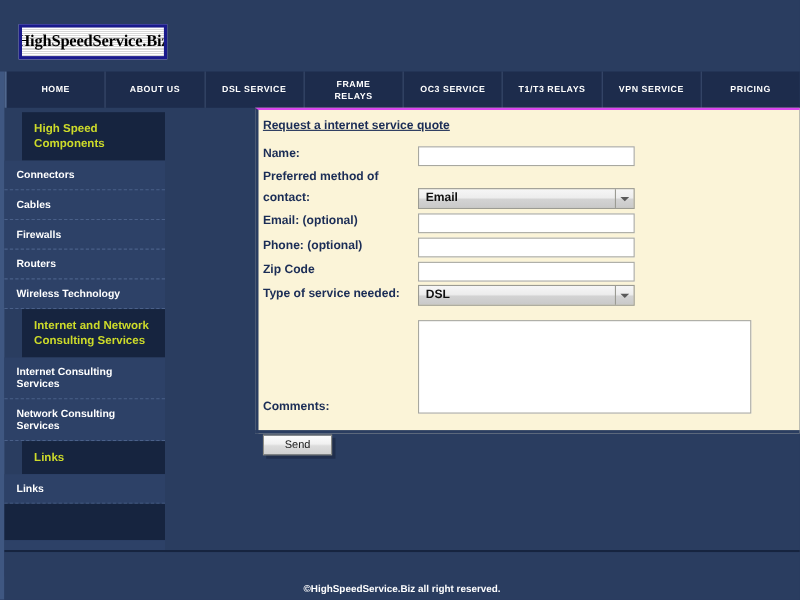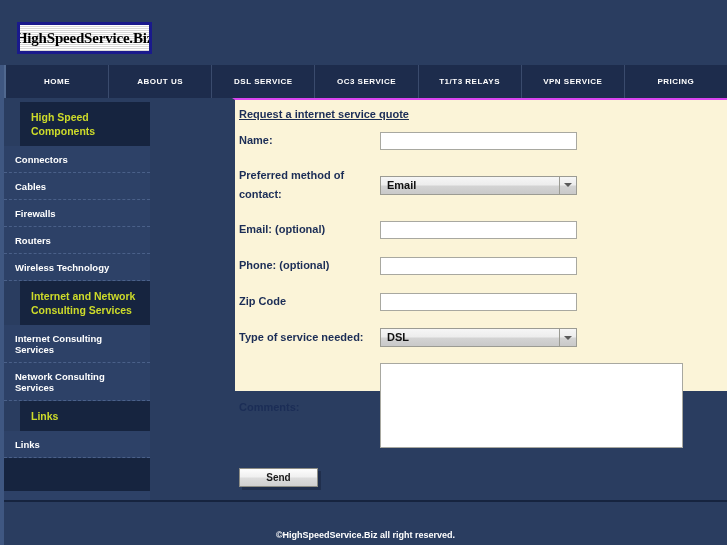--- a/index.html
+++ b/index.html
@@ -119,22 +119,22 @@
   }
   #content-title {
     color: #1b2d56;
     font-size: 11px;
     font-weight: bold;
     text-decoration: underline;
     margin: 2px 0 10px 4px;
   }
   .form-row {
     display: flex;
-    align-items: center;
-    margin-bottom: 15px;
+    align-items: flex-end;
+    margin-bottom: 1px;
   }
   .form-label {
     width: 145px;
     color: #1b2d56;
     font-size: 11px;
     font-weight: bold;
     padding-left: 4px;
     line-height: 21px;
   }
   .form-label.multiline { line-height: 19px; }
@@ -178,27 +178,27 @@
     background: #ffffff;
     font-family: "Liberation Sans", sans-serif;
     font-size: 11px;
     resize: none;
     outline: none;
   }
   #send-wrap {
     margin: 13px 0 0 4px;
   }
   #send-btn {
-    width: 79px; height: 19px;
+    width: 63px; height: 19px;
     border: 1px solid #8d8d85;
     background: linear-gradient(to bottom, #fdfdfd 0%, #f0f0f0 45%, #dcdcdc 55%, #d0d0d0 100%);
     box-shadow: 3px 3px 0 rgba(20,30,55,0.45);
     font-family: "Liberation Sans", sans-serif;
     font-size: 10px;
-    font-weight: bold;
+    font-weight: normal;
     color: #1a1a1a;
     cursor: pointer;
   }
   
   #footer-sep {
     position: absolute; left: 4px; top: 500px;
     width: 723px; height: 2px;
     background: #16243f;
   }
   #footer {
@@ -227,20 +227,26 @@
 
 <div id="nav">
   <div class="nav-item">
     <span>HOME</span>
   </div>
   <div class="nav-item">
     <span>ABOUT US</span>
   </div>
   <div class="nav-item">
     <span>DSL SERVICE</span>
+  </div>
+  <div class="nav-item">
+    <div>
+      <span>FRAME</span>
+      <span>RELAYS</span>
+    </div>
   </div>
   <div class="nav-item">
     <span>OC3 SERVICE</span>
   </div>
   <div class="nav-item">
     <span>T1/T3 RELAYS</span>
   </div>
   <div class="nav-item">
     <span>VPN SERVICE</span>
   </div>

